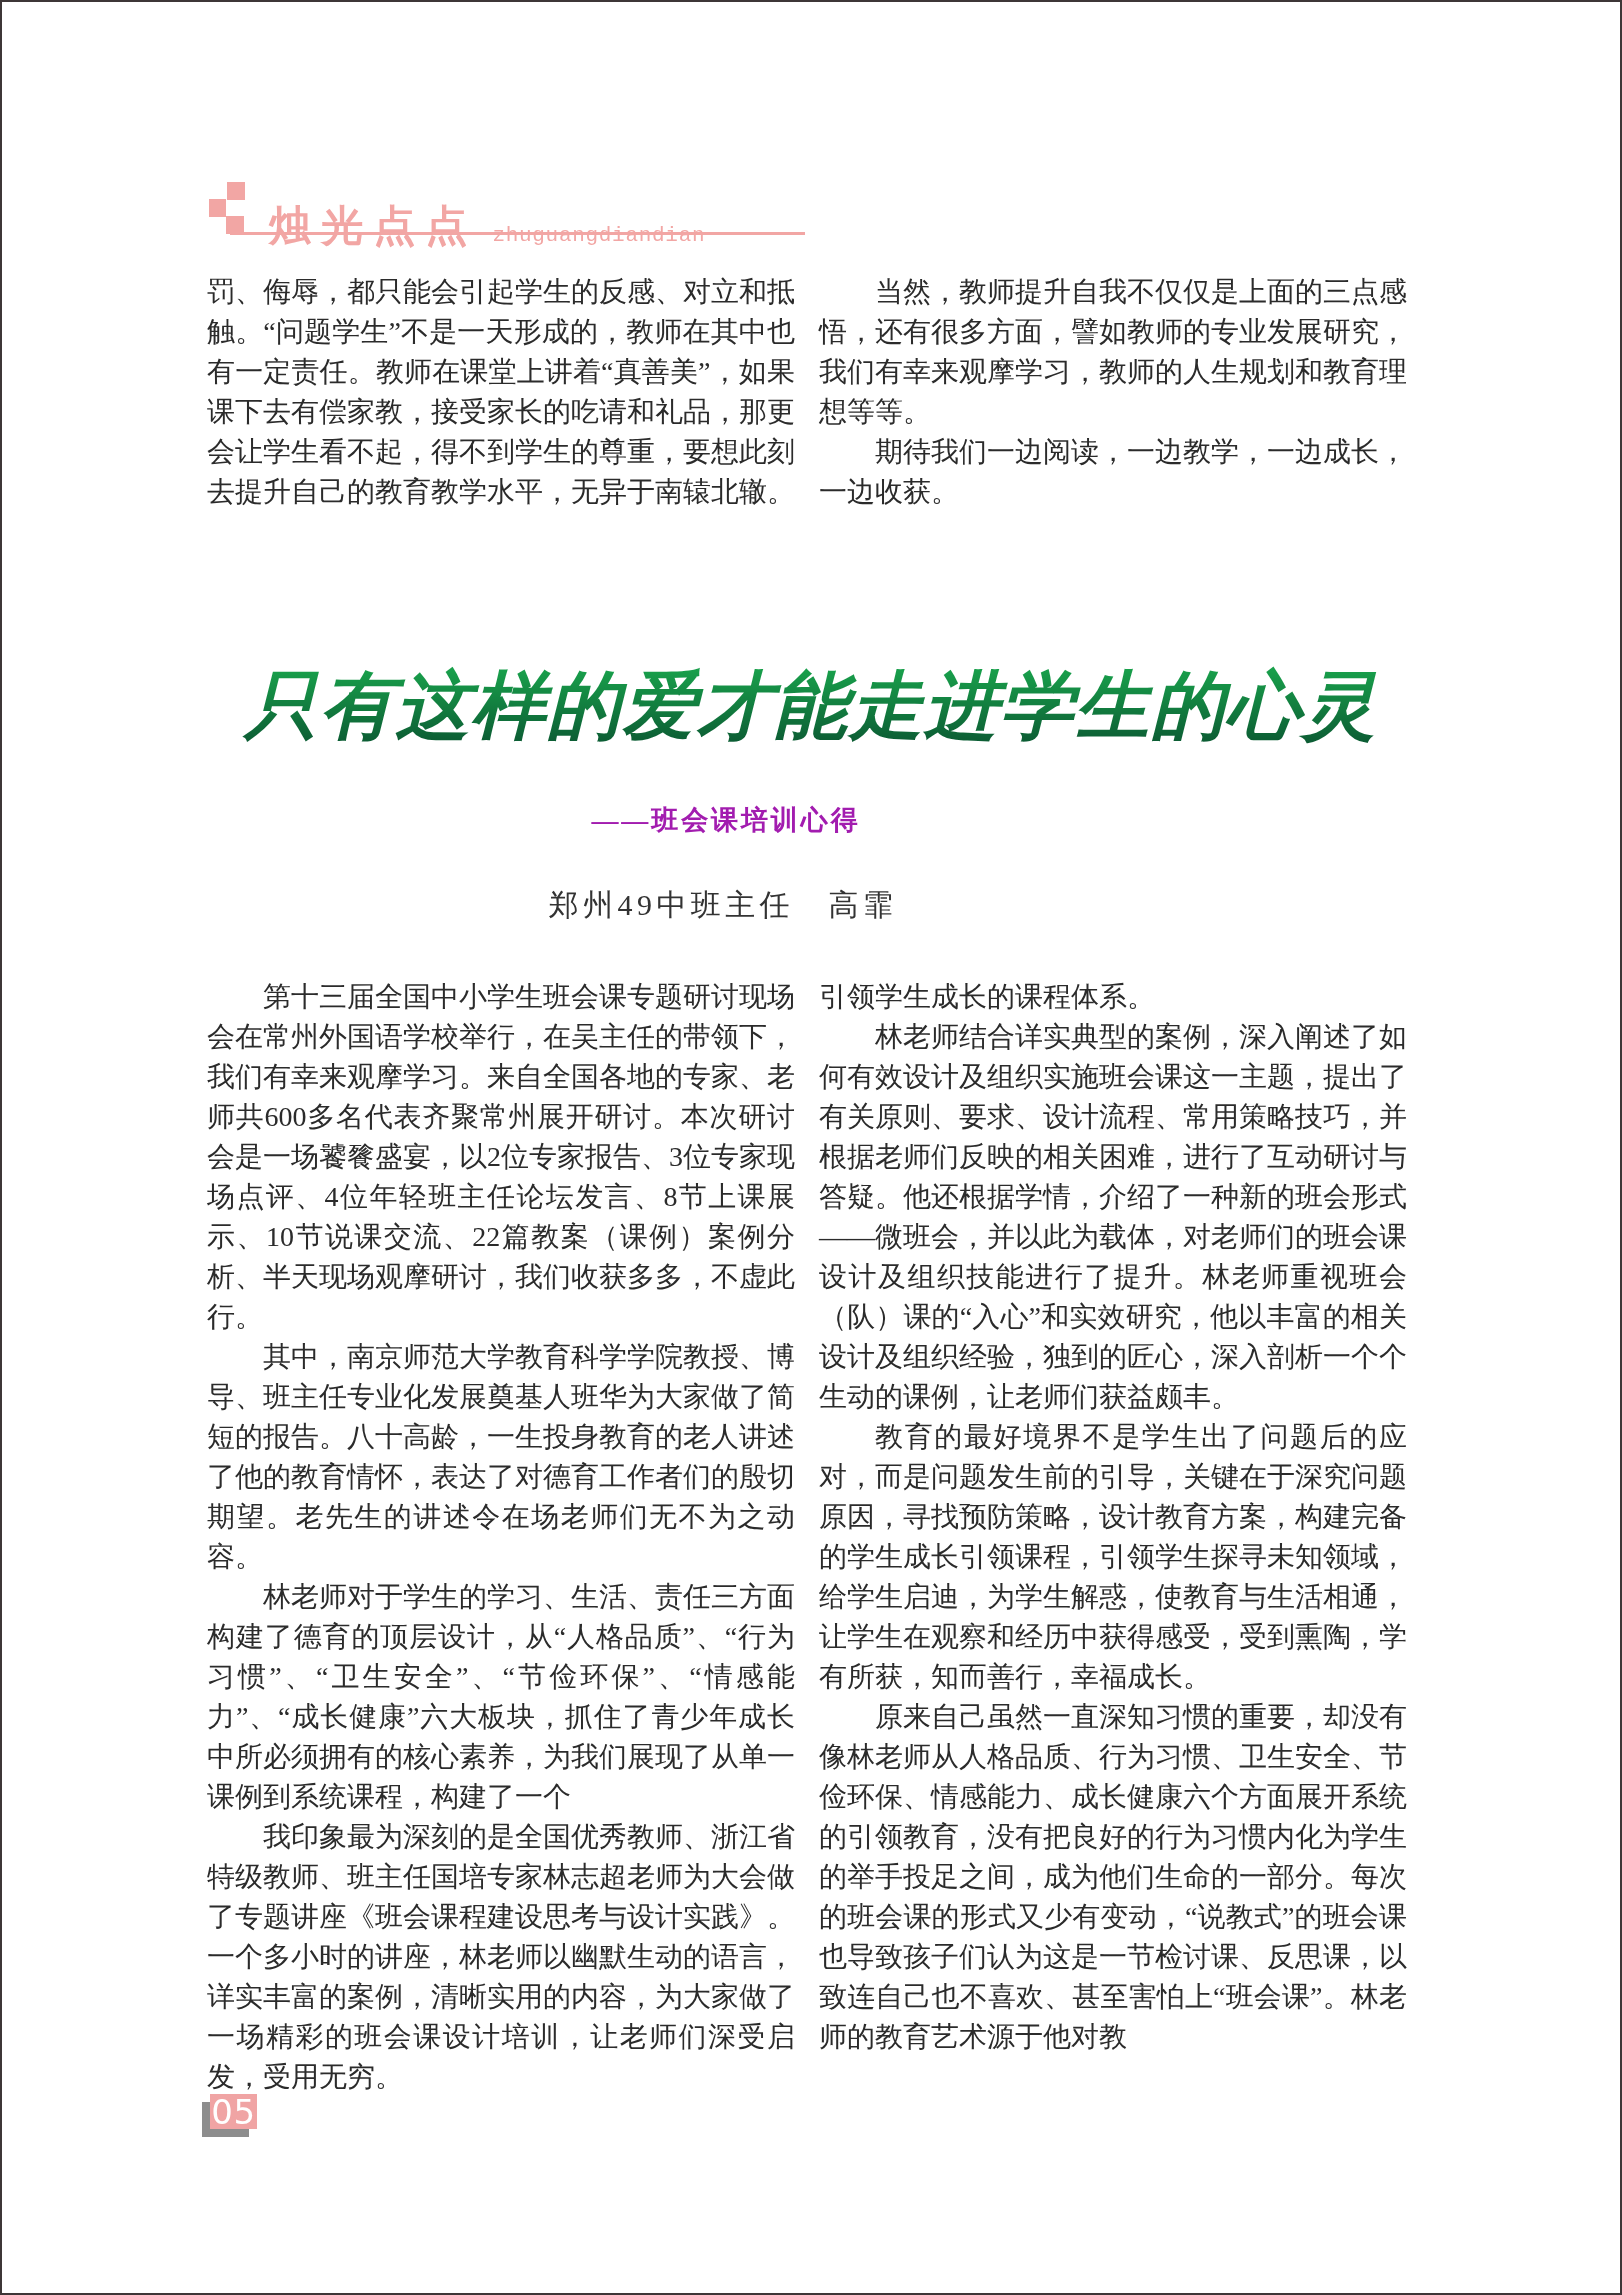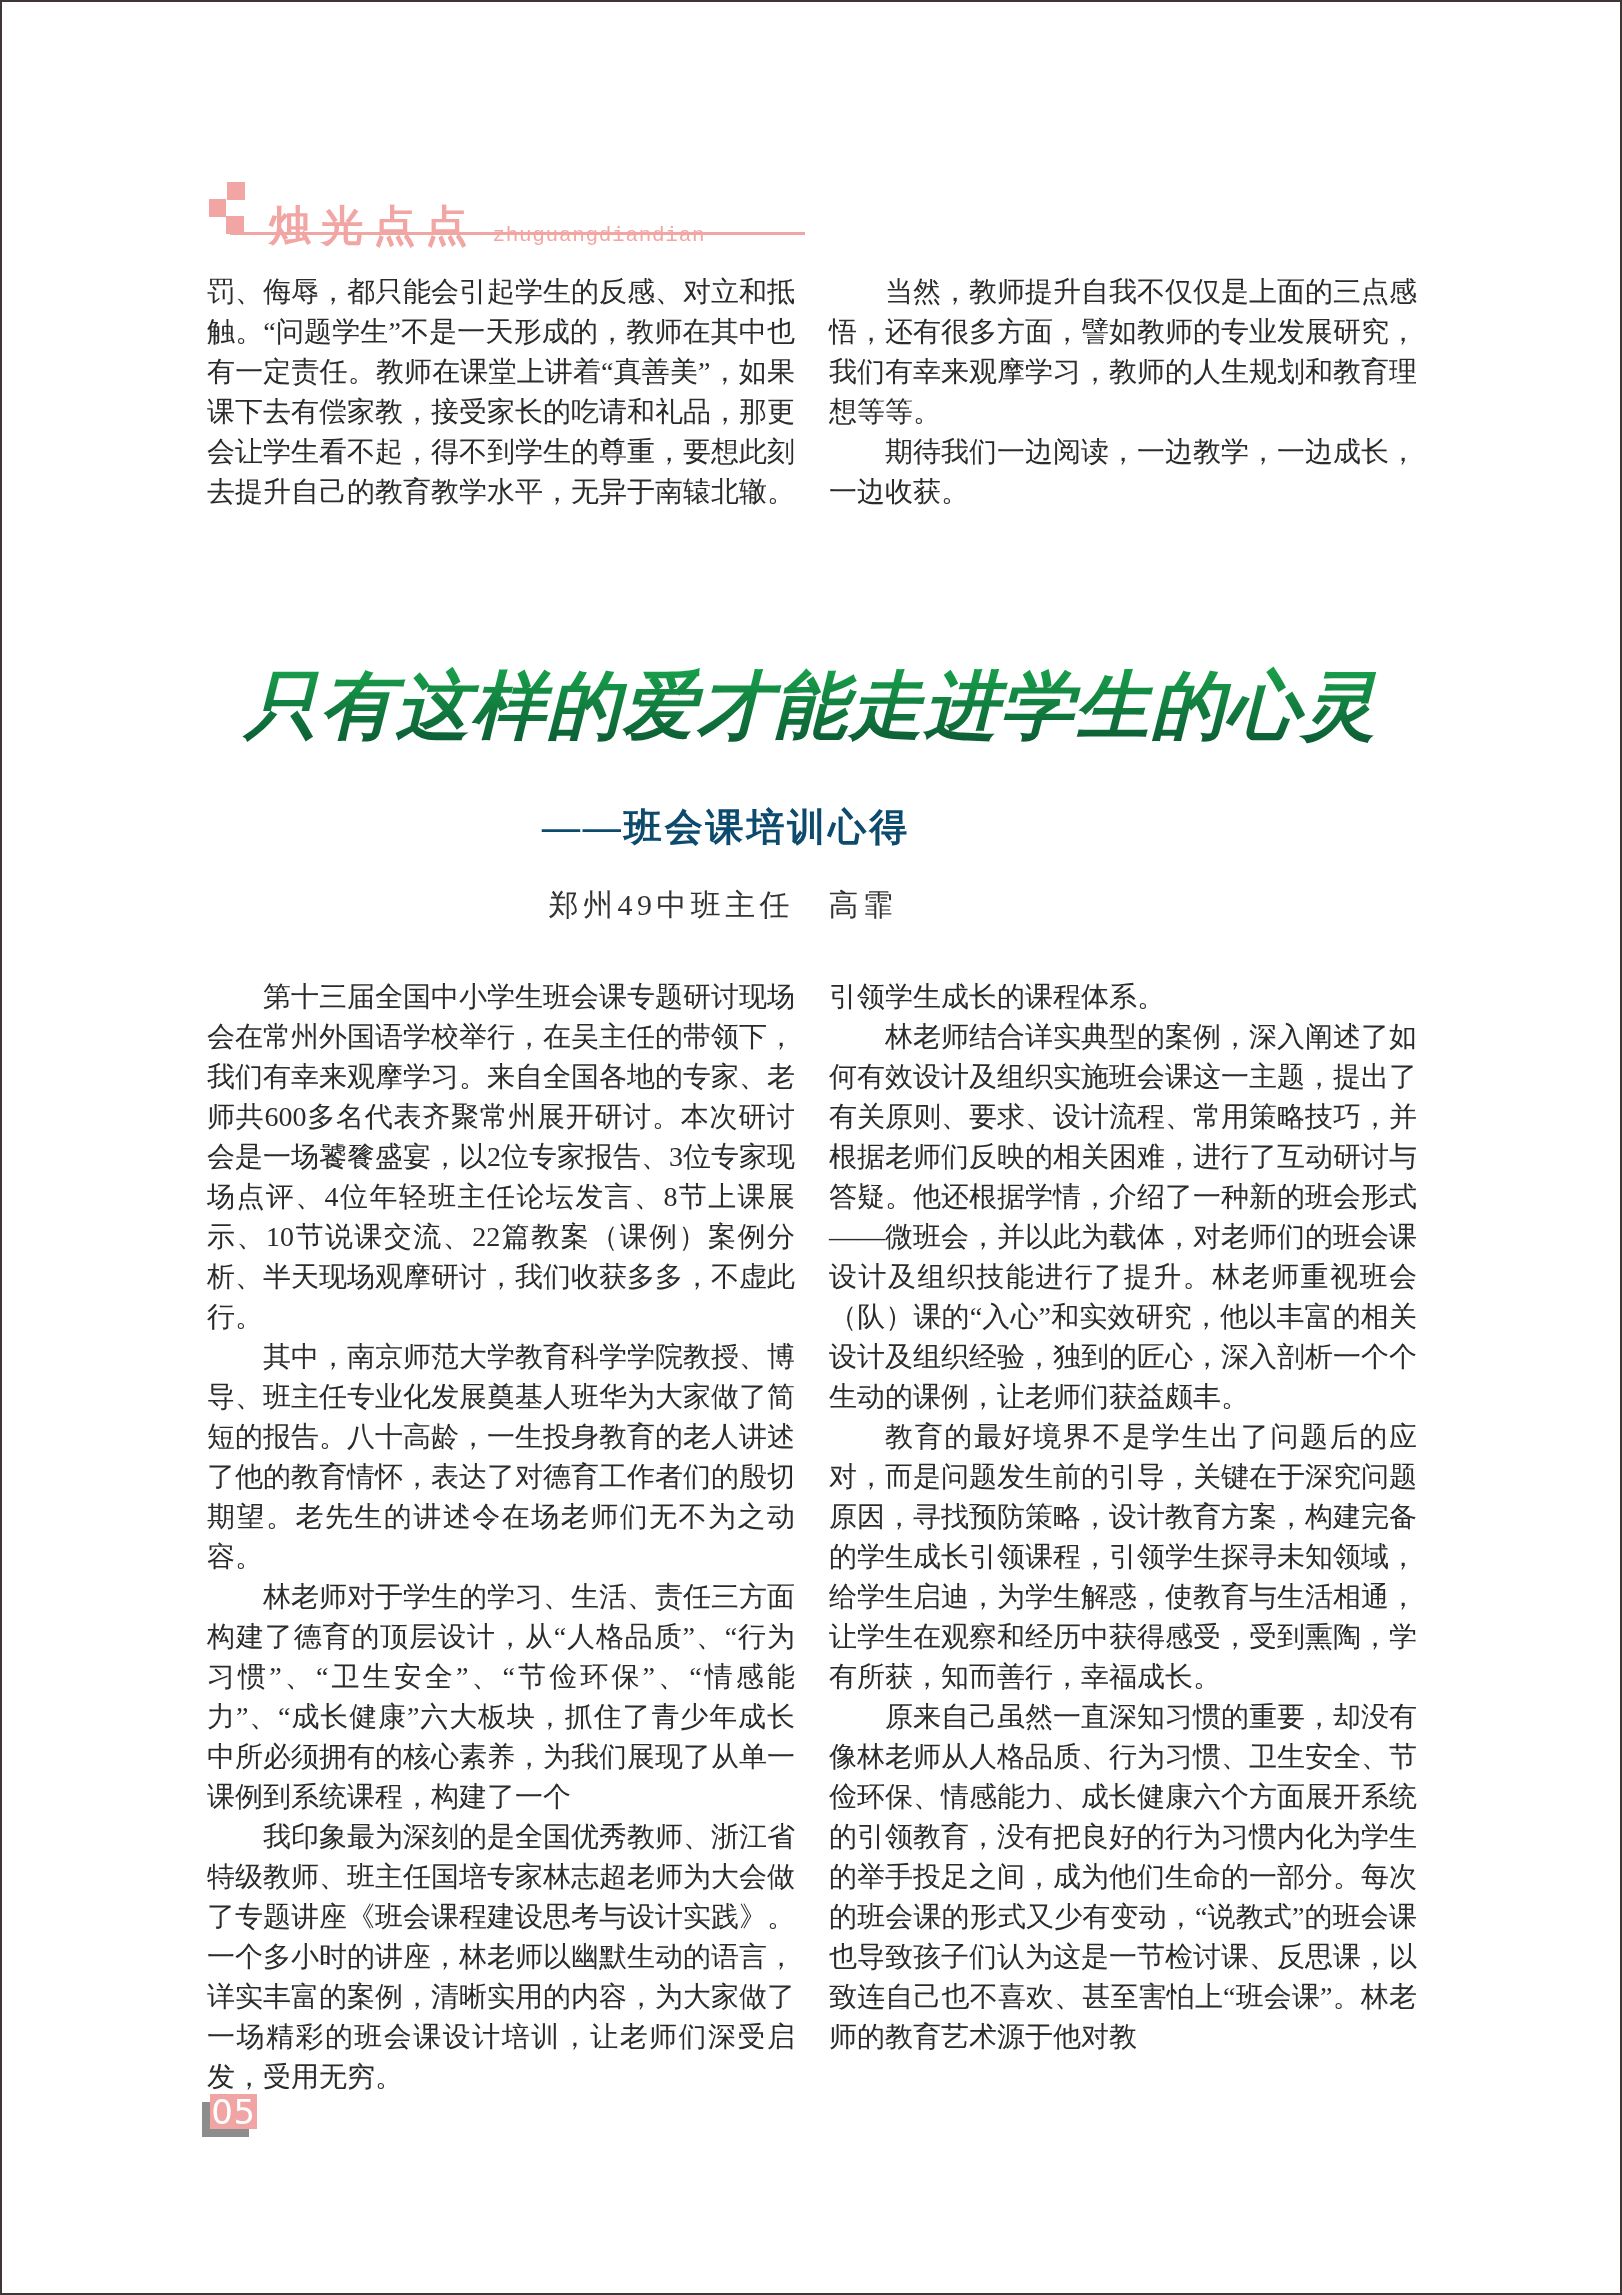--- a/index.html
+++ b/index.html
@@ -15,42 +15,42 @@
   .logo-icon .sq{position:absolute;width:17.5px;height:17.5px;background:#f2a6a4;}
   .logo-icon .sq1{left:20px;top:0;}
   .logo-icon .sq2{left:1.5px;top:17px;}
   .logo-icon .sq3{left:19px;top:34px;}
   .header-text{position:absolute;left:269px;top:183px;display:flex;align-items:flex-end;gap:14.6px;color:#f2a6a4;}
   .logo-cn{font-family:"DejaVu Sans","Liberation Sans",sans-serif;font-size:42px;line-height:1.1;font-weight:bold;letter-spacing:10.2px;margin-top:20px;}
   .logo-py{font-family:Liberation Mono, monospace;font-size:21px;line-height:1.3;letter-spacing:0.7px;}
   .header-rule{position:absolute;left:230px;top:232px;width:575px;height:2.9px;background:#f2a6a4;}
 
   
-  .columns{position:absolute;left:207px;width:1226px;display:flex;gap:34px;}
+  .columns{position:absolute;left:207px;width:1226px;display:flex;gap:24px;}
   .top-columns{top:272px;}
   .body-columns{top:977px;}
   .col{width:588px;font-size:28px;line-height:40px;text-align:justify;}
   .para{margin:0;text-indent:2em;}
   .para.no-indent{text-indent:0;}
 
   
   .article-title{
     position:absolute;top:651px;left:0;width:100%;text-align:center;
     font-size:74px;font-weight:bold;font-style:italic;letter-spacing:1.5px;line-height:1.5;
     color:#157a42;
   }
   @supports ((-webkit-background-clip:text) or (background-clip:text)){
     .article-title{
       background:linear-gradient(180deg,#1aa84e 8%,#0b5732 88%);
       -webkit-background-clip:text;background-clip:text;color:transparent;
     }
   }
   .article-subtitle{
     position:absolute;top:802px;left:726px;transform:translateX(-50%);
-    font-size:38px;font-weight:bold;color:#0c4a6e;letter-spacing:2.9px;white-space:nowrap;
+    font-size:27px;font-weight:bold;color:#a21caf;letter-spacing:2.9px;white-space:nowrap;
   }
   .article-author{
     position:absolute;top:885px;left:723px;transform:translateX(-50%);
     font-size:30px;color:#333333;letter-spacing:4.4px;white-space:nowrap;
   }
 
   
   .page-num{
     position:absolute;left:210px;top:2094px;width:47px;height:35px;
     background:#f0a4a4;box-shadow:-8px 8px 0 #8d8d8d;

